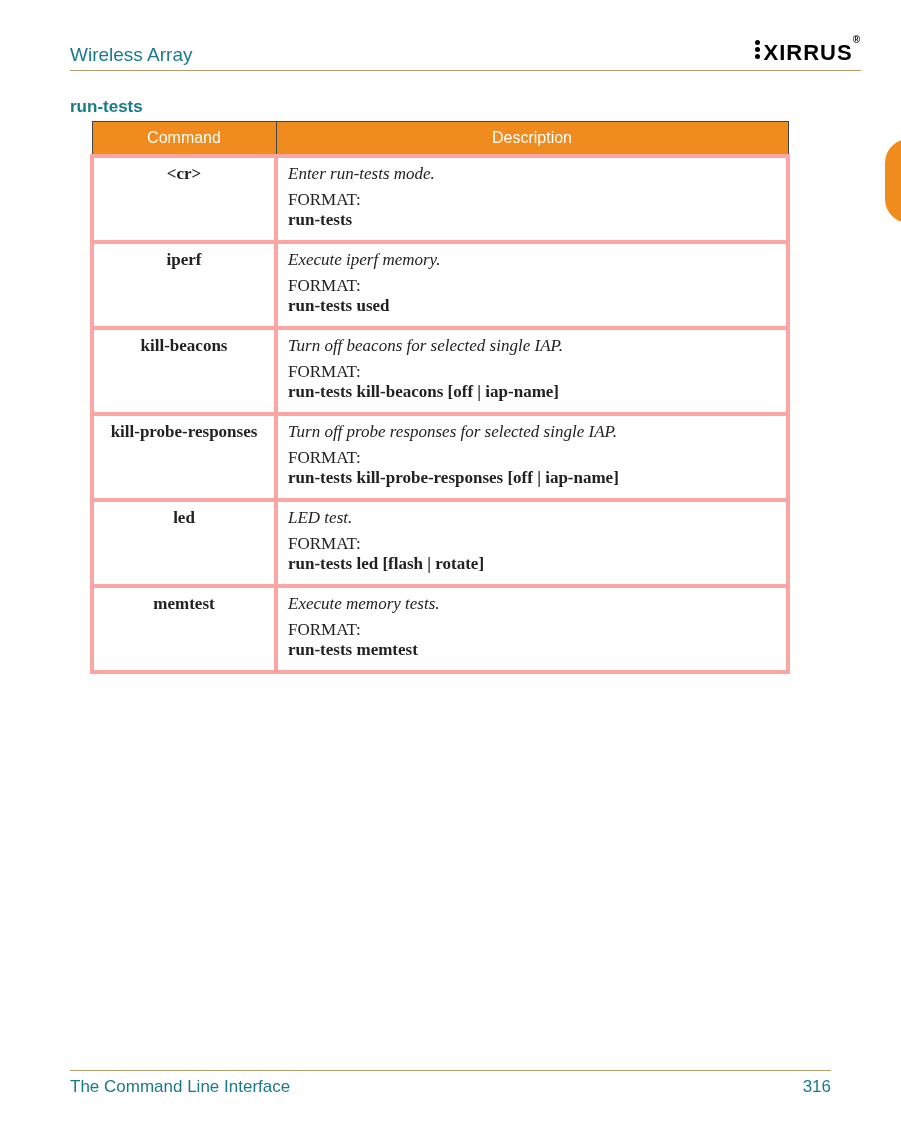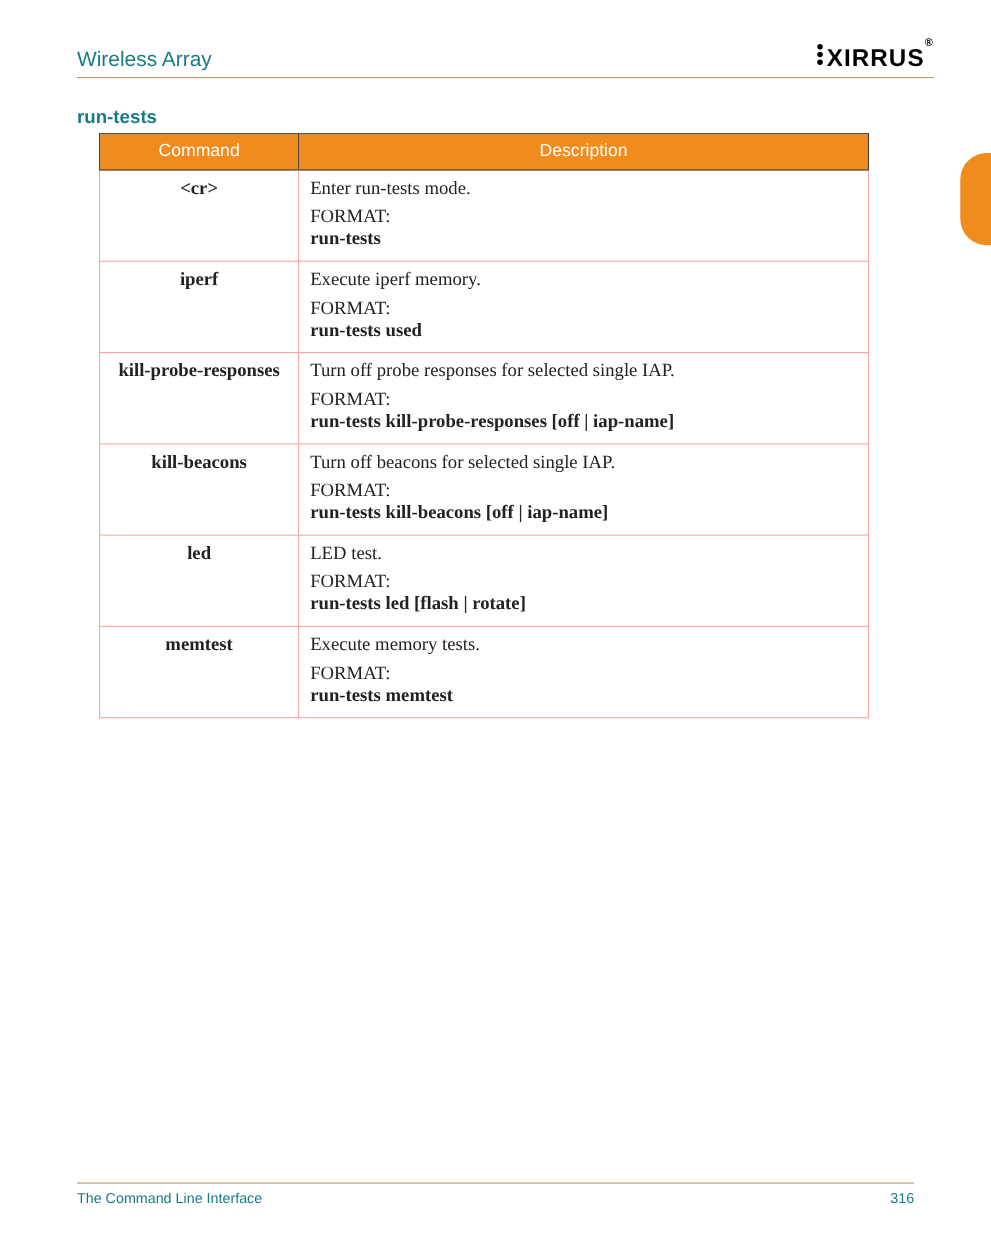--- a/index.html
+++ b/index.html
@@ -14,21 +14,21 @@
     width:901px;
     height:1133px;
     background:#fff;
     font-family:"Palatino Linotype","Book Antiqua",Palatino,Georgia,serif;
     color:var(--text);
     position:relative;
     box-sizing:border-box;
   }
   .page{
     box-sizing:border-box;
-    padding:40px 52px 0 70px;
+    padding:40px 40px 0 70px;
   }
   .topbar{
     display:flex;
     justify-content:space-between;
     align-items:flex-end;
     border-bottom:1px solid var(--rule);
     padding-bottom:4px;
     margin-bottom:26px;
   }
   .doc-title{
@@ -100,42 +100,42 @@
     background:var(--orange-bg);
     color:#fff;
     font-family:Arial,Helvetica,sans-serif;
     font-weight:normal;
     font-size:16px;
     padding:7px 8px;
     border:1px solid #444;
     text-align:center;
   }
   table.cmd td{
-    border:1px solid #fca5a5;
+    border:4px solid #fca5a5;
     padding:6px 10px 10px 10px;
     vertical-align:top;
   }
   table.cmd td.cmd-name{
     width:160px;
     text-align:center;
     font-weight:bold;
   }
-  .desc-line{margin:0 0 2px 0;}
+  .desc-line{margin:0 0 2px 0;font-style:italic;}
   .fmt-label{margin:6px 0 0 0;}
   .fmt{font-weight:bold;margin:0;}
   .footer{
     position:absolute;
     left:70px;right:70px;
     bottom:36px;
     border-top:1px solid var(--rule);
     padding-top:6px;
     display:flex;
     justify-content:space-between;
     font-family:Arial,Helvetica,sans-serif;
-    font-size:13px;
+    font-size:17px;
     color:var(--teal);
   }
 </style>
 </head>
 <body>
 
 <div class="page">
   <div class="topbar">
     <div class="doc-title">Wireless Array</div>
     <div class="logo">
@@ -173,33 +173,33 @@
         </tr>
         <tr>
           <td class="cmd-name">iperf</td>
           <td>
             <p class="desc-line"> Execute iperf memory.</p>
             <p class="fmt-label">FORMAT:</p>
             <p class="fmt">run-tests used</p>
           </td>
         </tr>
         <tr>
+          <td class="cmd-name">kill-beacons</td>
+          <td>
+            <p class="desc-line">Turn off beacons for selected single IAP.</p>
+            <p class="fmt-label">FORMAT:</p>
+            <p class="fmt">run-tests kill-beacons [off | iap-name]</p>
+          </td>
+        </tr>
+        <tr>
           <td class="cmd-name">kill-probe-responses</td>
           <td>
             <p class="desc-line"> Turn off probe responses for selected single IAP.</p>
             <p class="fmt-label">FORMAT:</p>
             <p class="fmt">run-tests kill-probe-responses [off | iap-name]</p>
-          </td>
-        </tr>
-        <tr>
-          <td class="cmd-name">kill-beacons</td>
-          <td>
-            <p class="desc-line">Turn off beacons for selected single IAP.</p>
-            <p class="fmt-label">FORMAT:</p>
-            <p class="fmt">run-tests kill-beacons [off | iap-name]</p>
           </td>
         </tr>
         <tr>
           <td class="cmd-name">led</td>
           <td>
             <p class="desc-line">LED test.</p>
             <p class="fmt-label">FORMAT:</p>
             <p class="fmt">run-tests led [flash | rotate]</p>
           </td>
         </tr>

